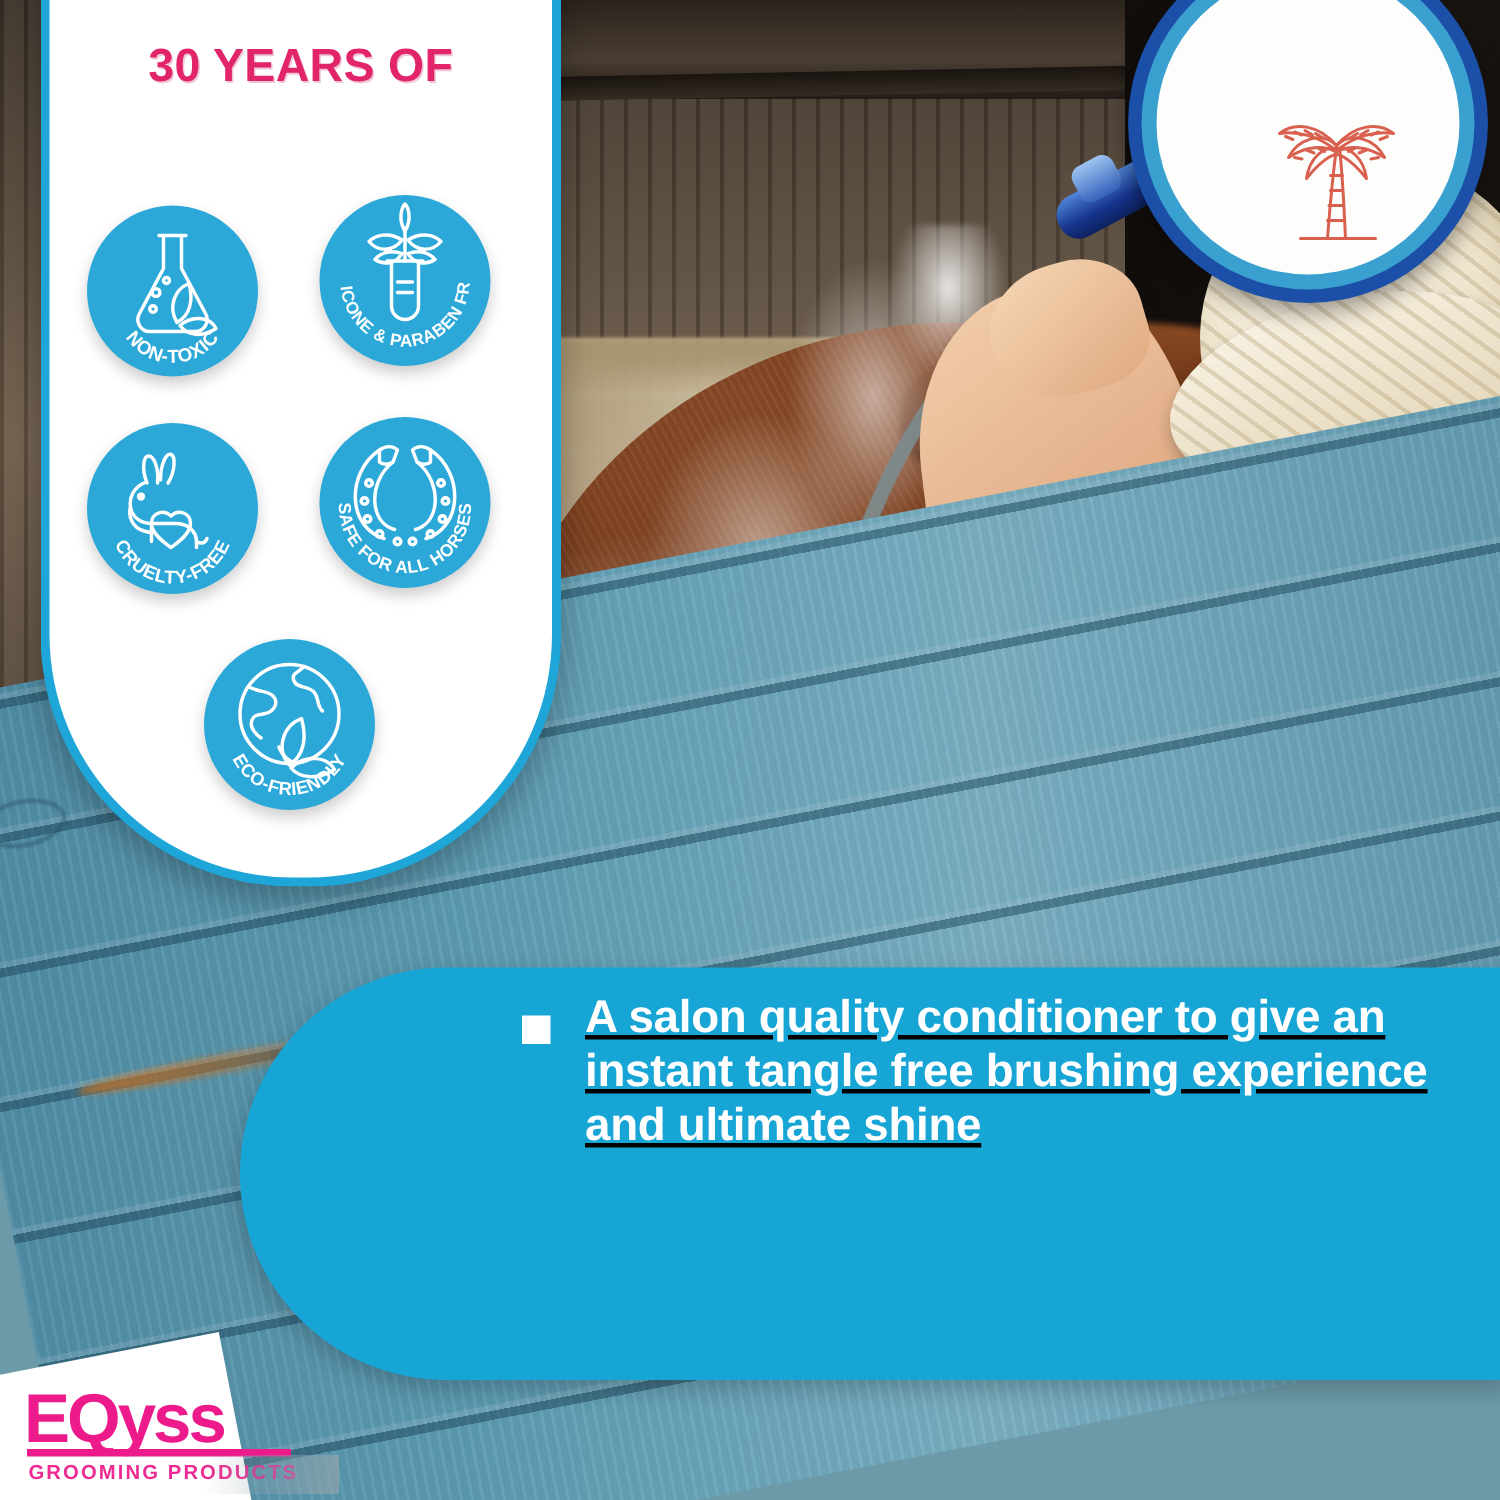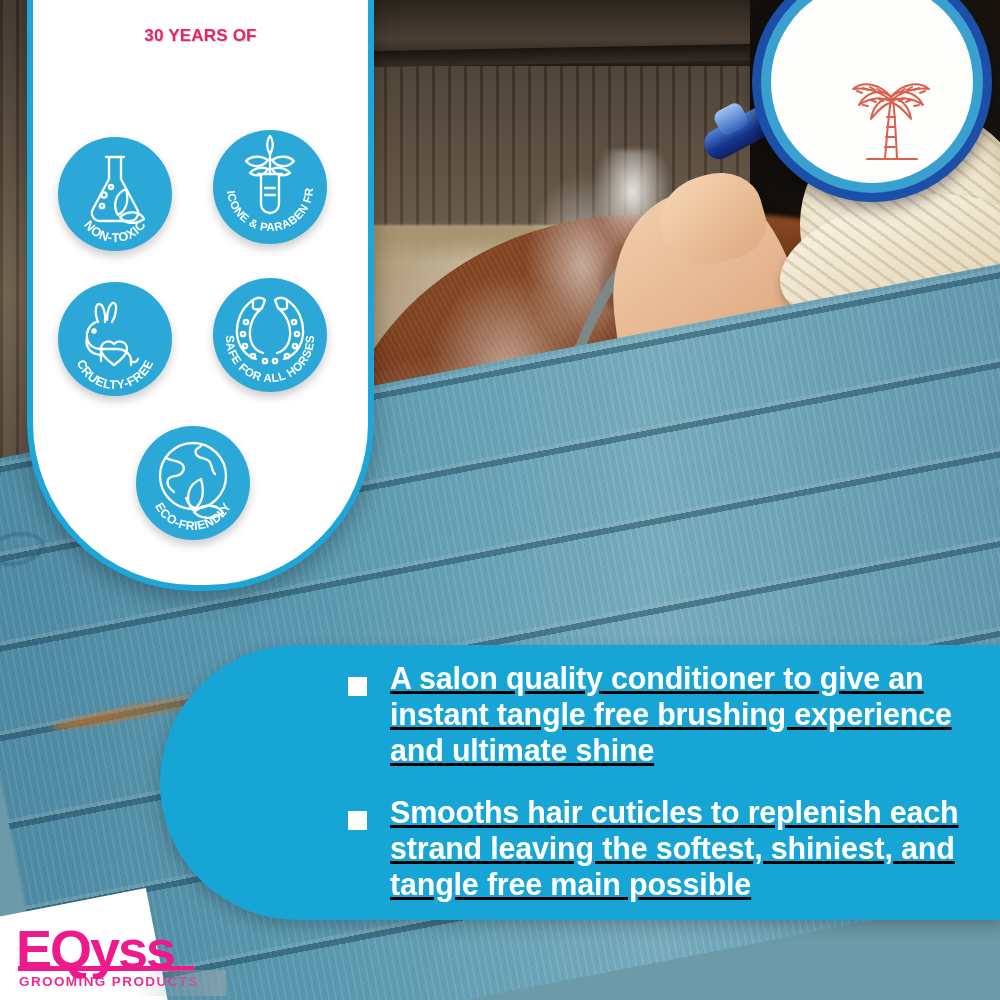--- a/index.html
+++ b/index.html
@@ -182,21 +182,21 @@
   .white-panel{
     position:absolute;left:27px;top:-70px;width:335px;height:655px;
     background:#ffffff;
     border:6px solid #1ea6d8;
     border-top:none;
     border-radius:0 0 168px 168px;
     box-shadow:0 8px 22px rgba(0,0,0,.28);
   }
   .headline{
     position:absolute;left:0;right:0;top:96px;text-align:center;
-    color:#e2256a;font-weight:bold;font-size:17px;line-height:1.14;
+    color:#e2256a;font-weight:bold;font-size:31px;line-height:1.14;
     letter-spacing:.2px;
     text-shadow:1px 1px 0 rgba(190,30,95,.25);
   }
 
   
   .badge{
     position:absolute;width:114px;height:114px;border-radius:50%;
     background:#2ba8d8;
     box-shadow:0 5px 10px rgba(0,0,0,.20);
   }
@@ -239,21 +239,21 @@
     flex:0 0 auto;width:19px;height:19px;background:#ffffff;margin-top:16px;margin-right:23px;
   }
   .bullet-txt{
     color:#ffffff;font-size:30.5px;line-height:1.18;font-weight:bold;letter-spacing:-.2px;
   }
 
   
   .logo{position:absolute;left:16px;top:922px;width:190px;height:72px;}
   .logo-word{
     position:absolute;left:0;top:-4px;
-    font-size:54px;font-weight:bold;color:#ec1a8a;letter-spacing:-2px;
+    font-size:46px;font-weight:bold;color:#ec1a8a;letter-spacing:-2px;
     font-family:"Liberation Sans",sans-serif;
   }
   .logo-rule{position:absolute;left:2px;top:44px;width:176px;height:5px;background:#ec1a8a;}
   .logo-sub{
     position:absolute;left:3px;top:52px;
     font-size:13.5px;font-weight:bold;color:#ec1a8a;letter-spacing:1.4px;
     opacity:.92;
   }
   .logo-fade{
     position:absolute;left:120px;top:48px;width:90px;height:26px;
@@ -457,24 +457,20 @@
       </svg>
     </div>
   </div>
 
   <div class="bullet-panel">
     <div class="bullets">
       <div class="bullet">
         <div class="bullet-sq"></div>
         <div class="bullet-txt">A salon quality conditioner to give an instant tangle free brushing experience and ultimate shine</div>
       </div>
-      <div class="bullet">
-        <div class="bullet-sq"></div>
-        <div class="bullet-txt">Smooths hair cuticles to replenish each strand leaving the softest, shiniest, and tangle free main possible</div>
-      </div>
     </div>
   </div>
 
   <div class="corner-white"></div>
   <div class="logo">
     <div class="logo-word">EQyss</div>
     <div class="logo-rule"></div>
     <div class="logo-sub">GROOMING PRODUCTS</div>
     <div class="logo-fade"></div>
   </div>

